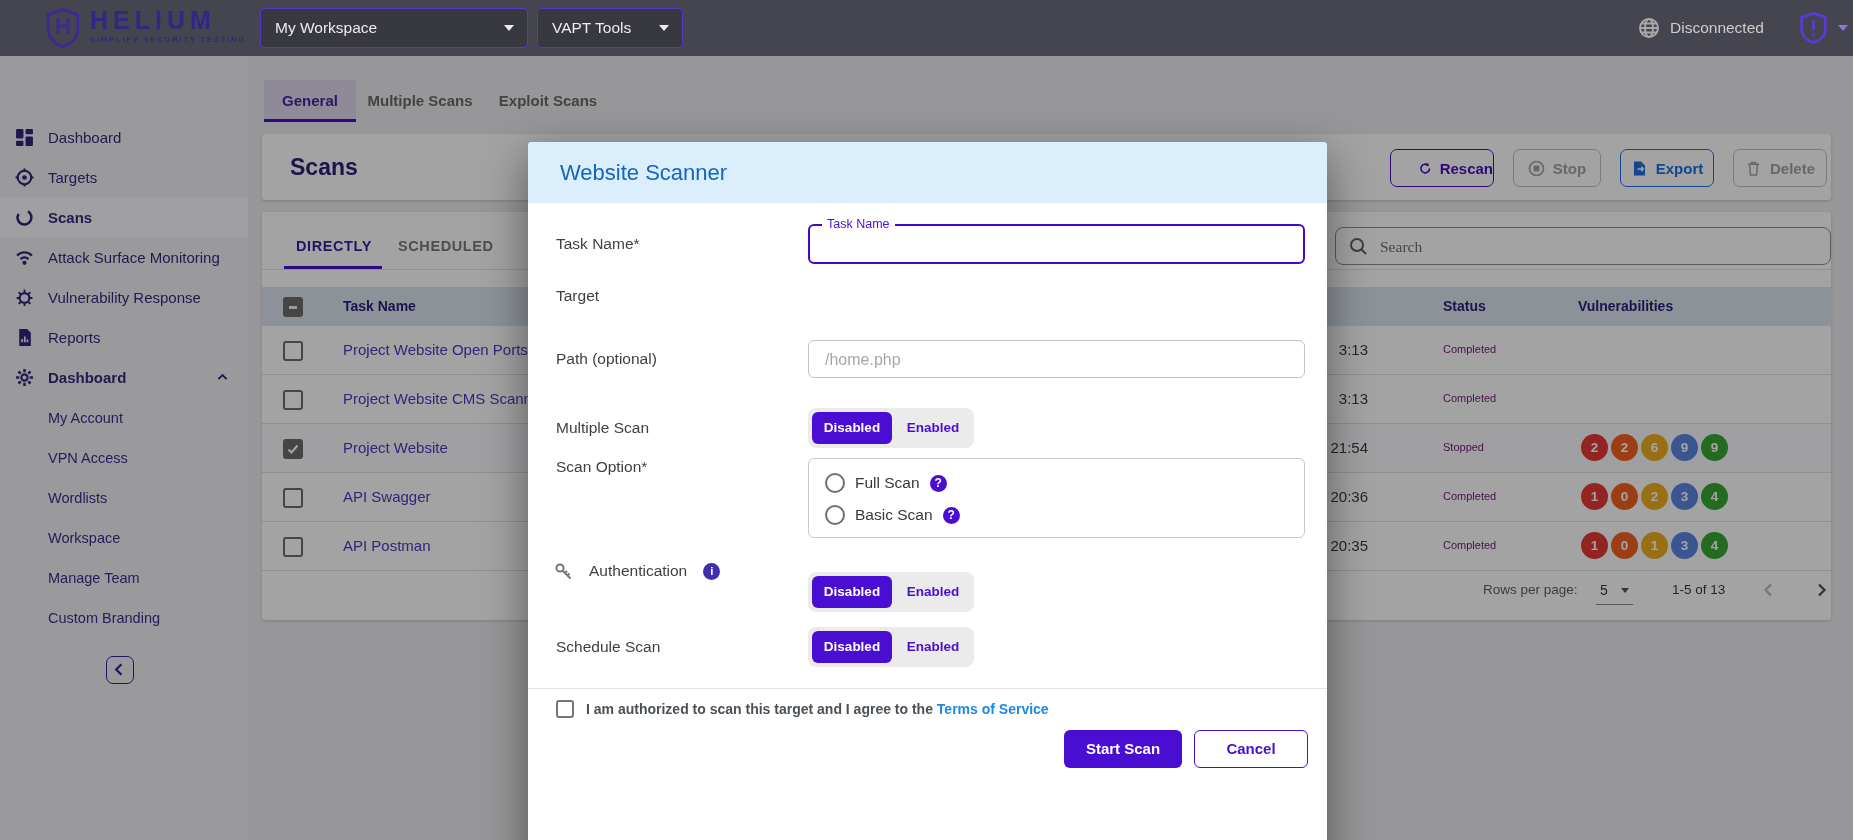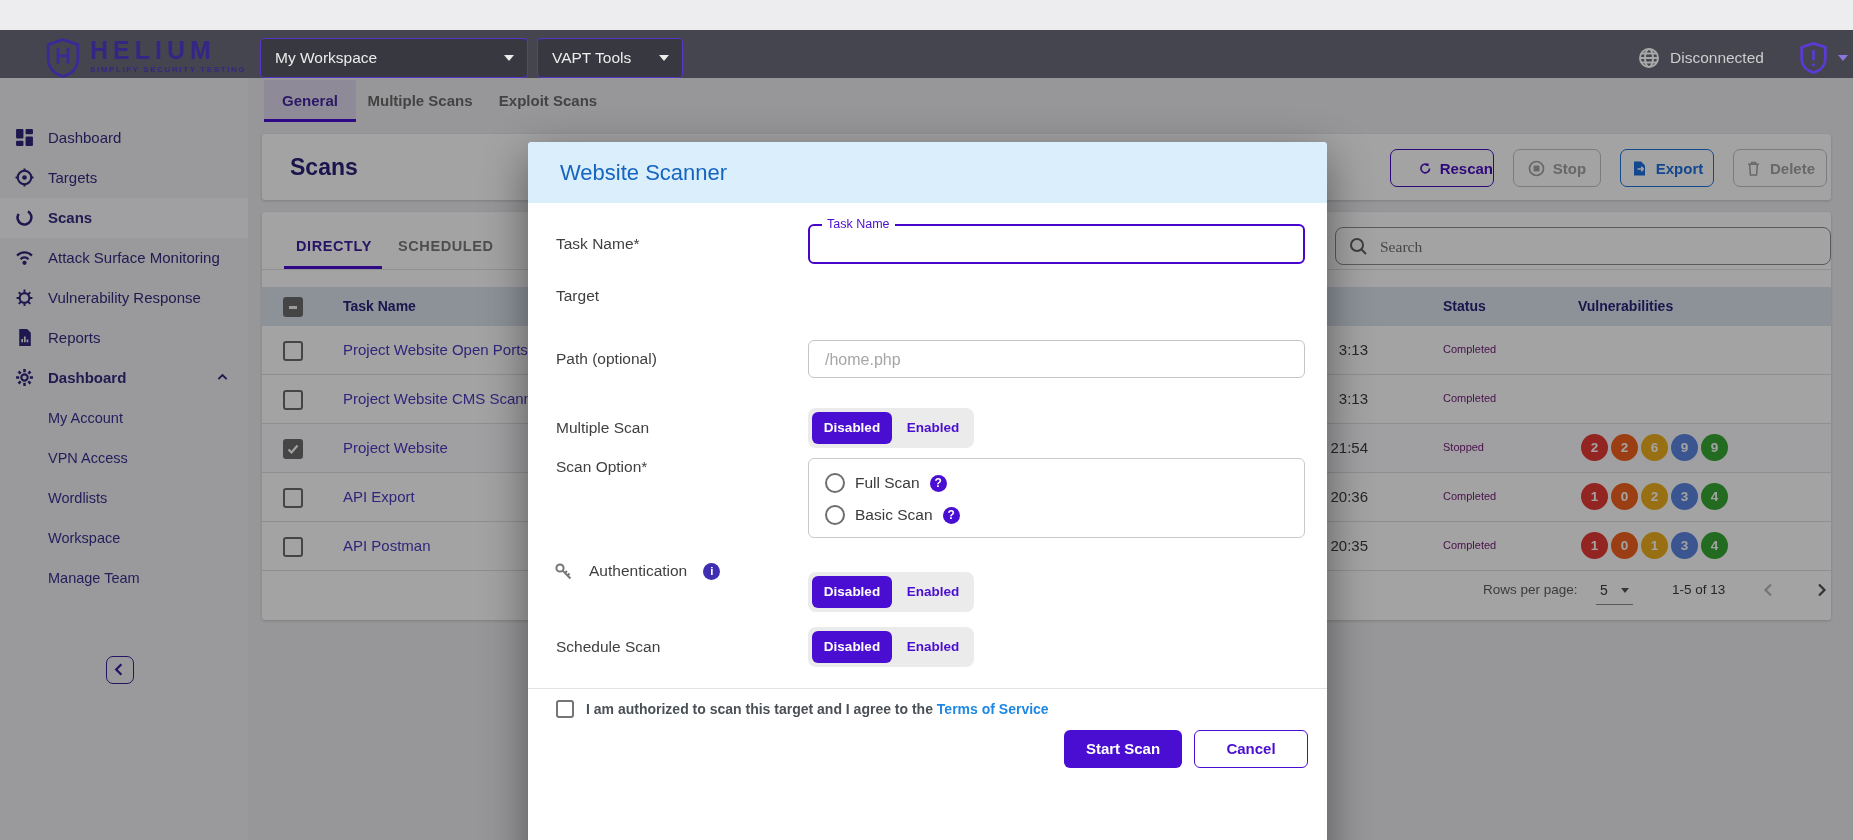--- a/index.html
+++ b/index.html
@@ -1,20 +1,20 @@
 <!DOCTYPE html>
 <html><head>
 <meta charset="utf-8">
 <style>
   html,body{margin:0;padding:0;background:#222;font-family:"Liberation Sans",sans-serif;}
   .stage{position:relative;width:1853px;height:840px;background:#ededf0;overflow:hidden;}
   .abs{position:absolute;}
 
   
-  .topbar{position:absolute;left:0;top:0;width:1853px;height:48px;background:#45454f;z-index:70;margin-top:30px;}
+  .topbar{position:absolute;left:0;top:0;width:1853px;height:56px;background:#45454f;z-index:70;}
   .logo-shield{position:absolute;left:46px;top:7px;width:34px;height:42px;color:#3b2a96;}
   .brand{position:absolute;left:90px;top:8px;color:#342784;}
   .brand-name{font-size:25px;font-weight:700;letter-spacing:5px;line-height:25px;}
   .brand-tag{font-size:8px;font-weight:700;letter-spacing:1.6px;margin-top:2px;}
   .top-select{position:absolute;top:8px;height:40px;border:1.5px solid #5a35cc;border-radius:4px;background:rgba(0,0,0,0.18);box-sizing:border-box;}
   .top-select .lbl{position:absolute;left:14px;top:0;line-height:37px;font-size:15.5px;color:#ececec;}
   .caret-down{width:0;height:0;border-left:5px solid transparent;border-right:5px solid transparent;border-top:6px solid #ececec;}
   .ts-caret{position:absolute;right:13px;top:16px;}
   .globe{position:absolute;left:1638px;top:17px;width:22px;height:22px;color:#a8a8a8;}
   .conn-status{position:absolute;left:1670px;top:0;line-height:56px;font-size:15.5px;color:#cdcdcd;}
@@ -210,20 +210,23 @@
     </div>
     <div class="nav-item" style="top:422px;">
       <span class="nav-child-label">Wordlists</span>
     </div>
     <div class="nav-item" style="top:462px;">
       <span class="nav-child-label">Workspace</span>
     </div>
     <div class="nav-item" style="top:502px;">
       <span class="nav-child-label">Manage Team</span>
     </div>
+    <div class="nav-item" style="top:542px;">
+      <span class="nav-child-label">Custom Branding</span>
+    </div>
     <div class="collapse-btn">
       <svg viewBox="0 0 18 18">
         <path d="M11 3.5 L5.5 9 L11 14.5" fill="none" stroke="currentColor" stroke-width="2.4"></path>
       </svg>
     </div>
   </div>
 
   <div class="tab active" style="left:264px;width:92px;">General</div>
   <div class="tab inactive" style="left:356px;width:128px;">Multiple Scans</div>
   <div class="tab inactive" style="left:484px;width:128px;">Exploit Scans</div>
@@ -307,21 +310,21 @@
     <div class="badges">
       <span class="badge sev0">2</span>
       <span class="badge sev1">2</span>
       <span class="badge sev2">6</span>
       <span class="badge sev3">9</span>
       <span class="badge sev4">9</span>
     </div>
   </div>
   <div class="trow" style="top:473px;">
     <div class="cb" style="left:21px;top:15px;"></div>
-    <span class="task-link">API Export</span>
+    <span class="task-link">API Swagger</span>
     <span class="dur-cell">20:36</span>
     <span class="status-cell">Completed</span>
     <div class="badges">
       <span class="badge sev0">1</span>
       <span class="badge sev1">0</span>
       <span class="badge sev2">2</span>
       <span class="badge sev3">3</span>
       <span class="badge sev4">4</span>
     </div>
   </div>

